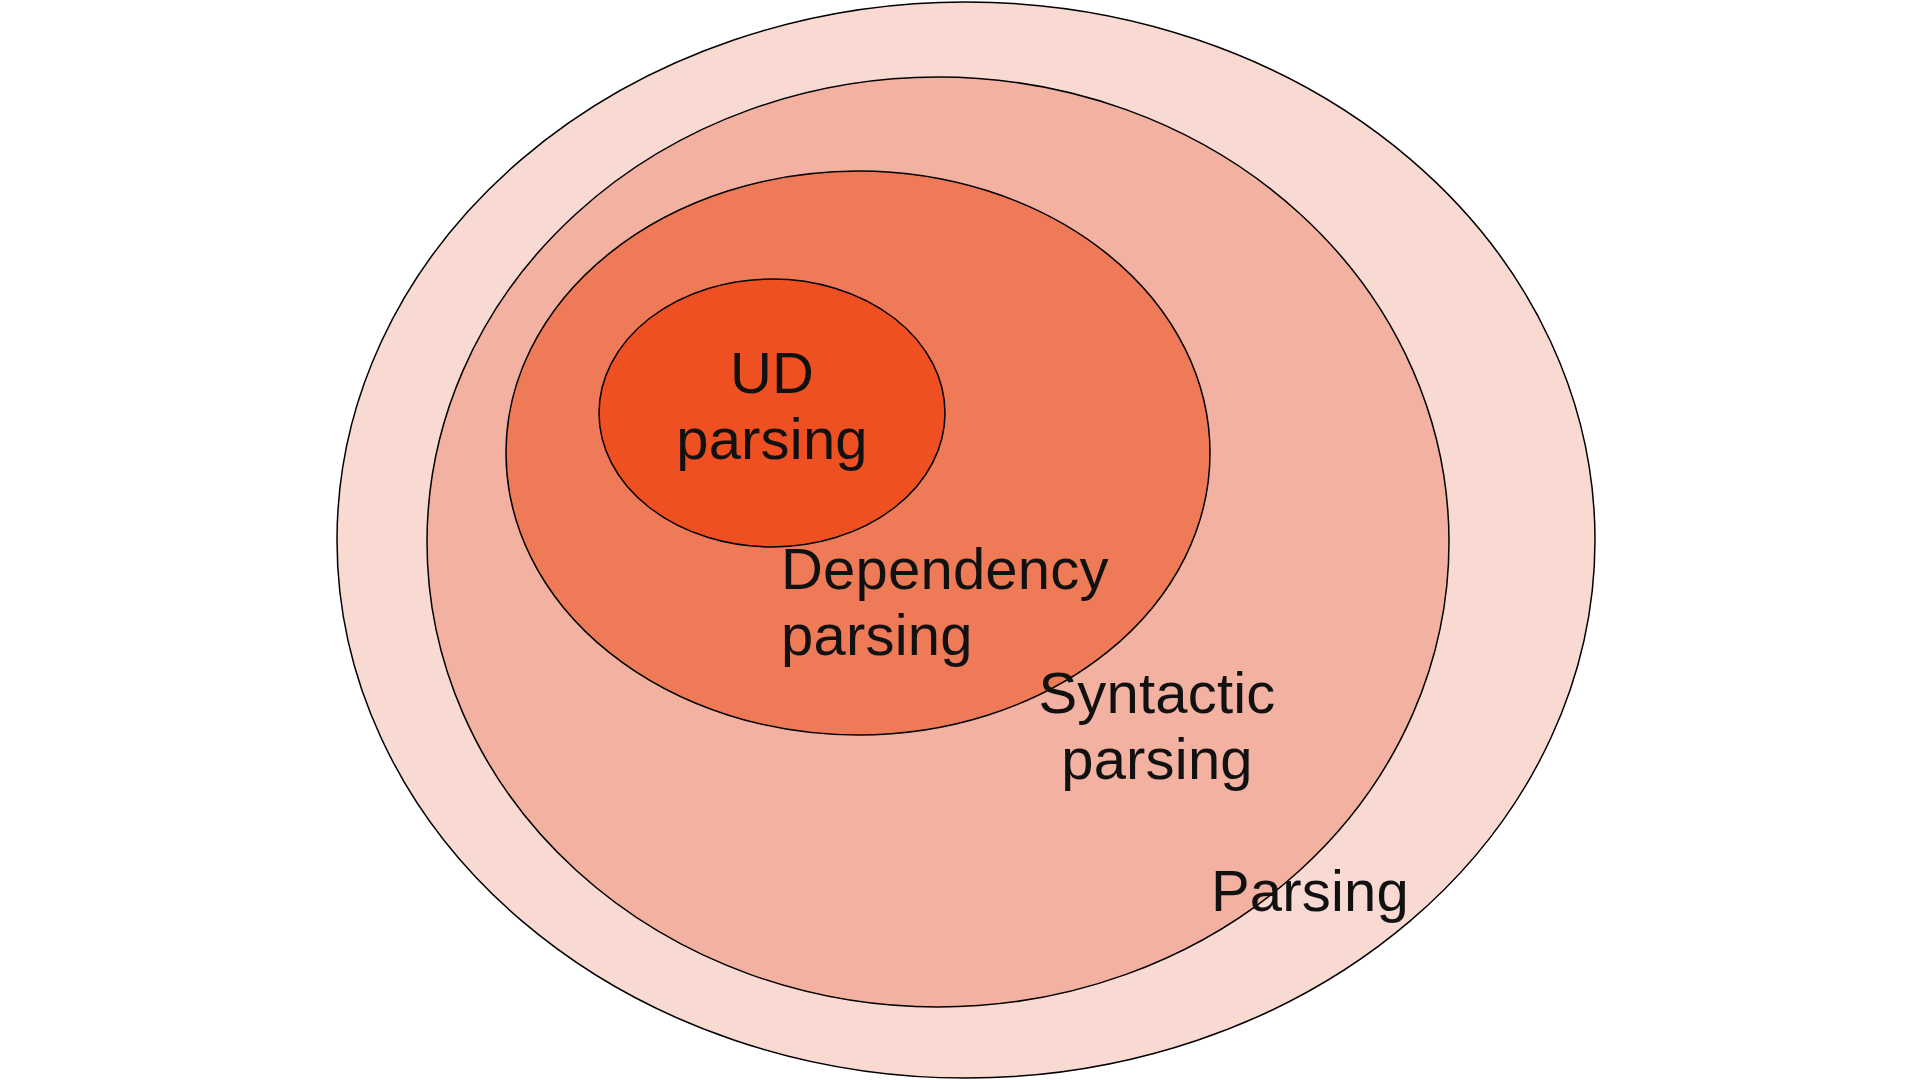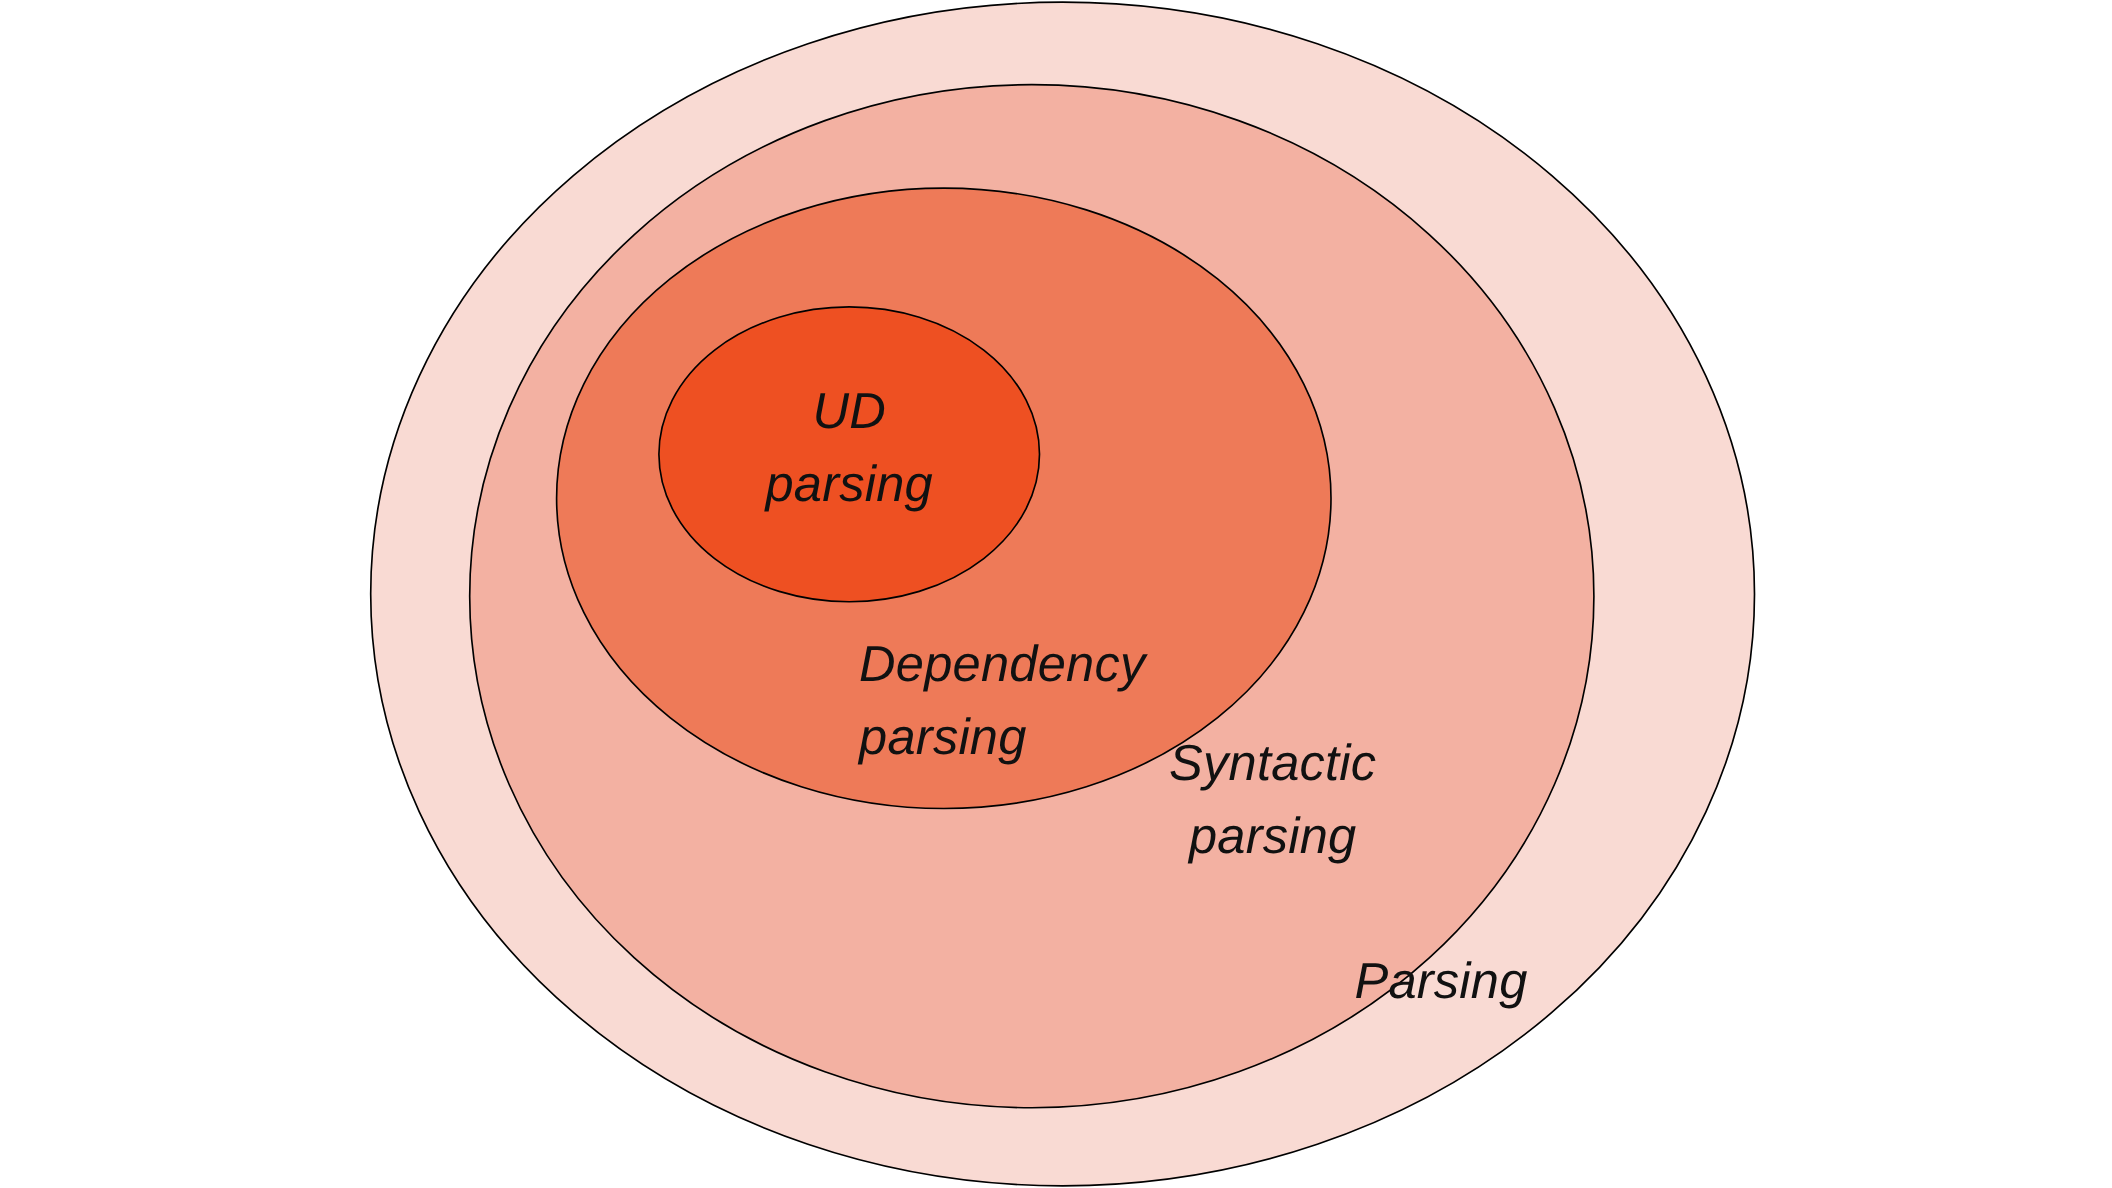--- a/index.html
+++ b/index.html
@@ -20,36 +20,35 @@
     position: absolute;
     left: 0;
     top: 0;
   }
   svg.diagram ellipse {
     stroke: #000000;
     stroke-width: 1.5;
   }
   .set-label {
     position: absolute;
-    font-size: 46px;
+    font-size: 58px;
     line-height: 66px;
     color: #111111;
     white-space: pre-line;
     letter-spacing: 0.2px;
-    font-style: italic;
   }
   .label-ud {
     left: 772px;
     top: 340px;
     transform: translateX(-50%);
     text-align: center;
   }
   .label-dependency {
     left: 781px;
-    top: 570px;
+    top: 536px;
     text-align: left;
   }
   .label-syntactic {
     left: 1157px;
     top: 660px;
     transform: translateX(-50%);
     text-align: center;
   }
   .label-parsing {
     left: 1310px;

